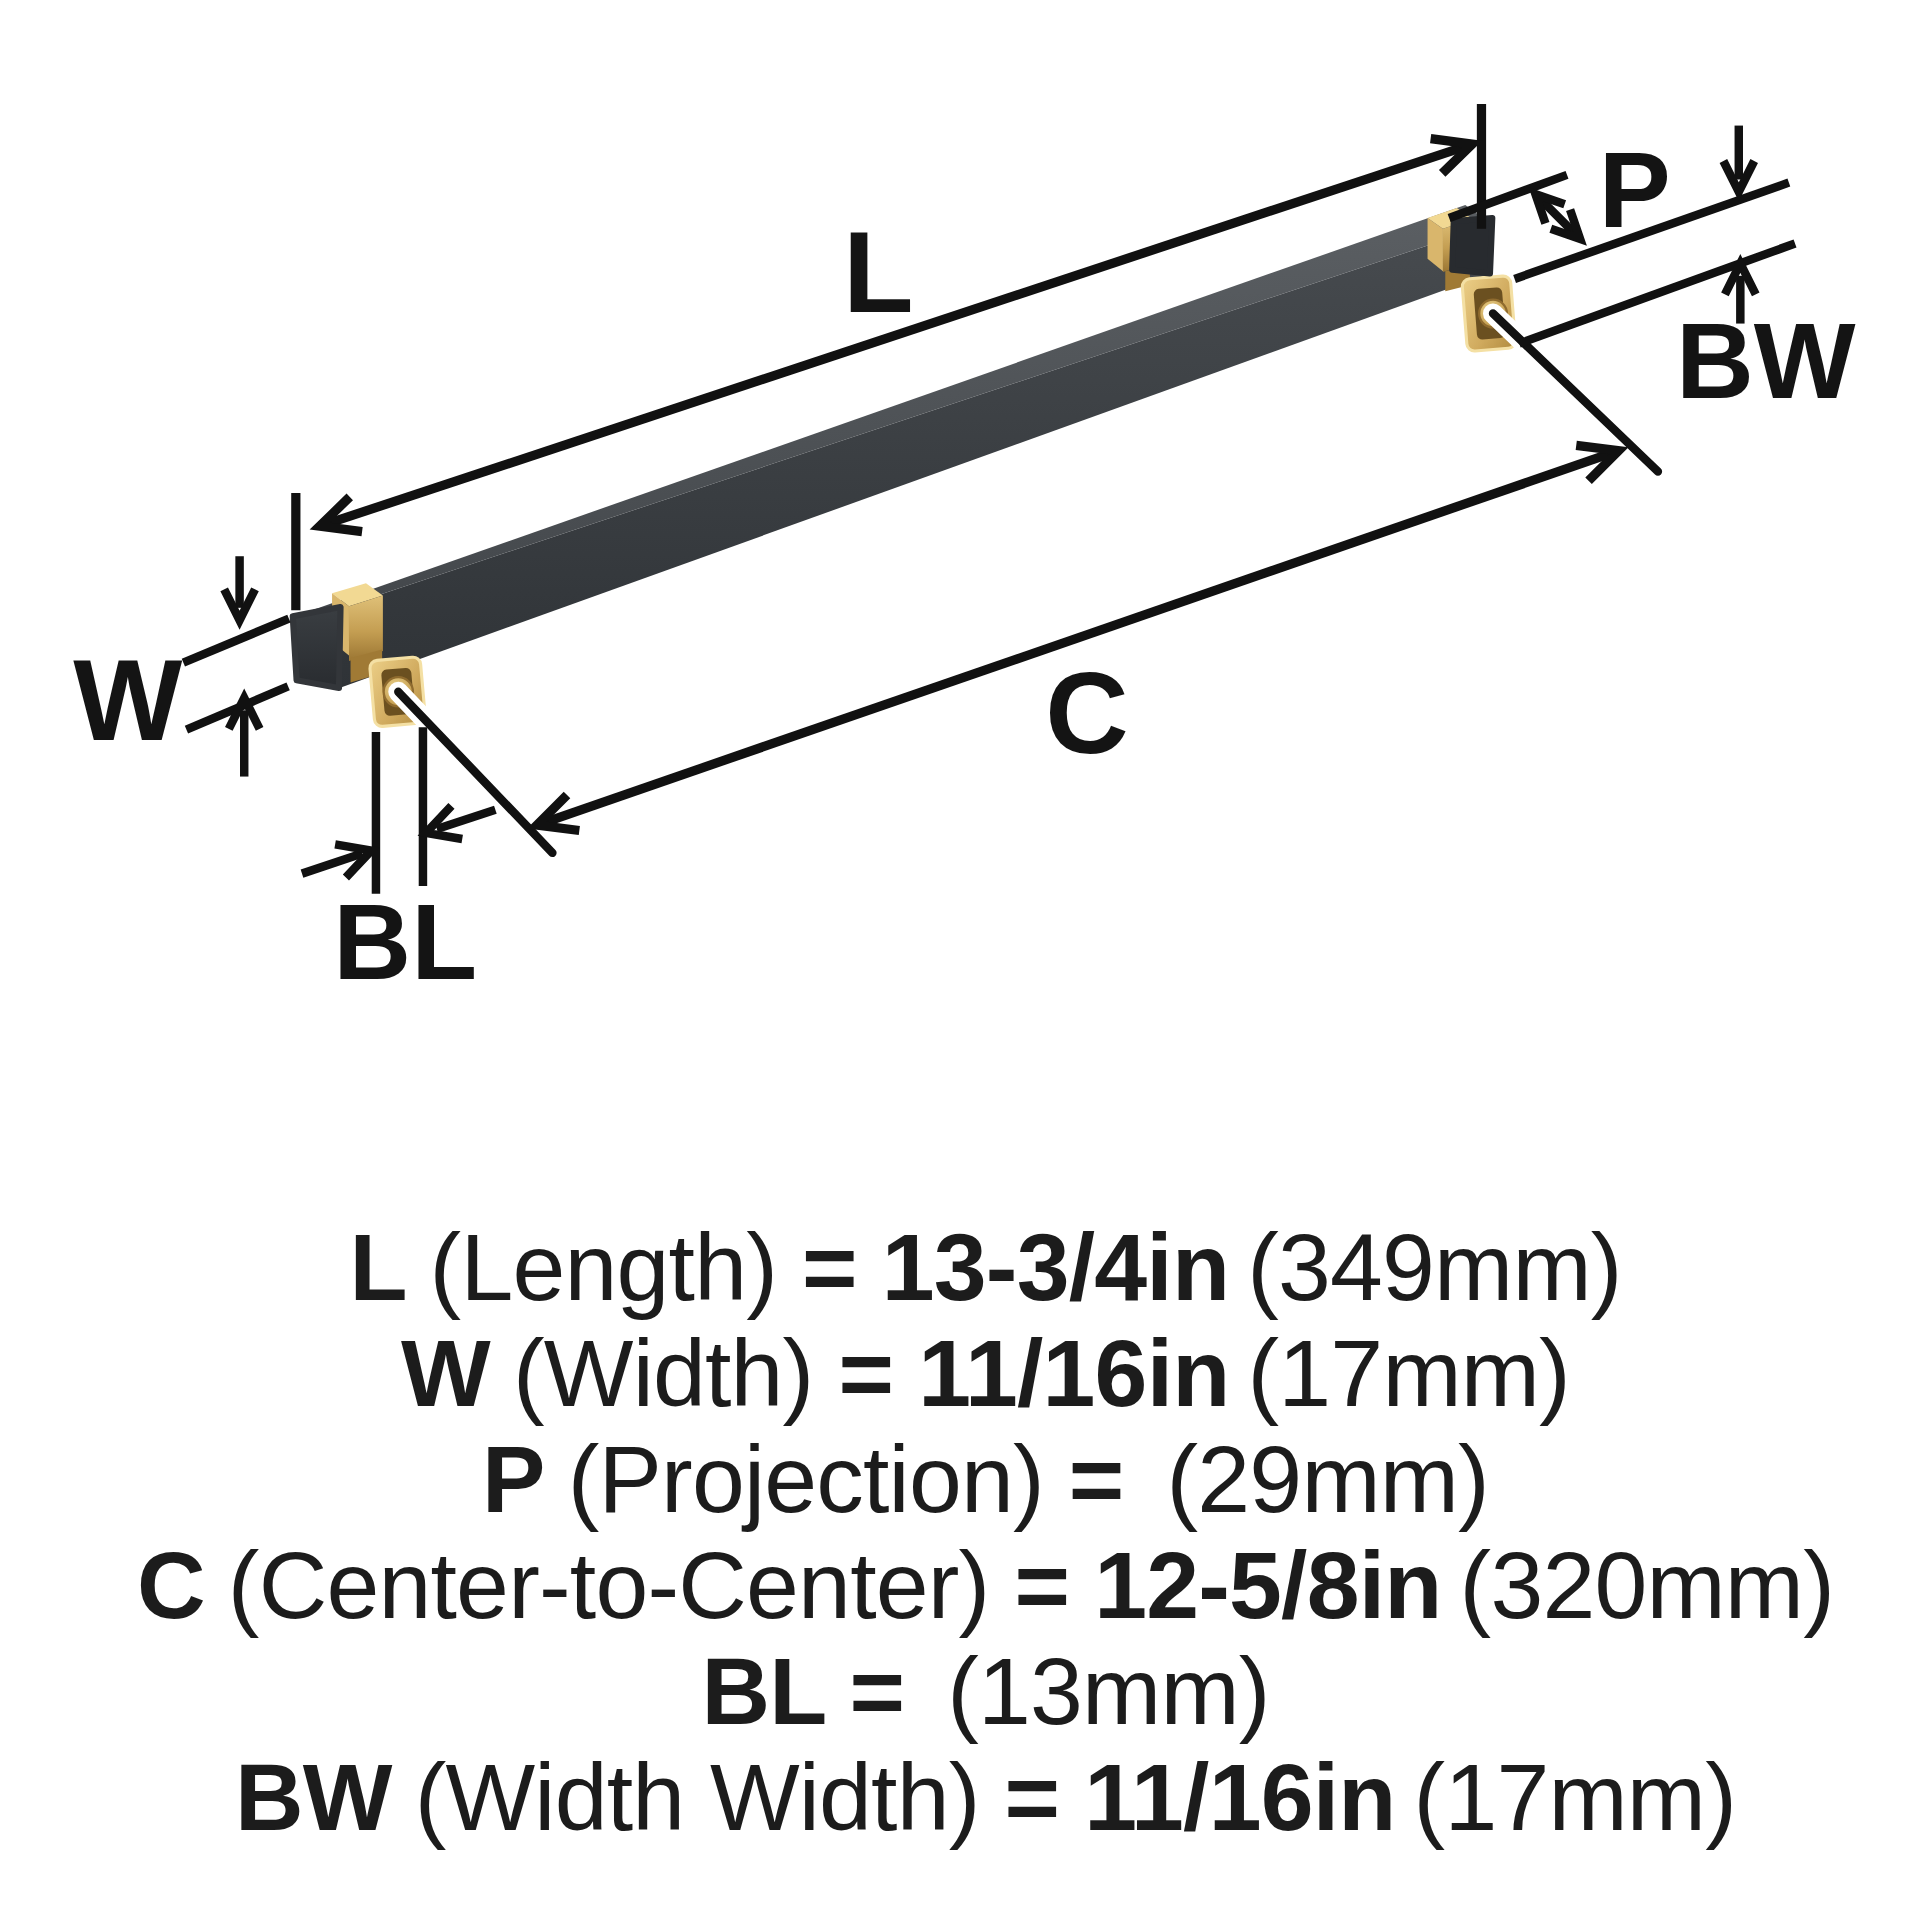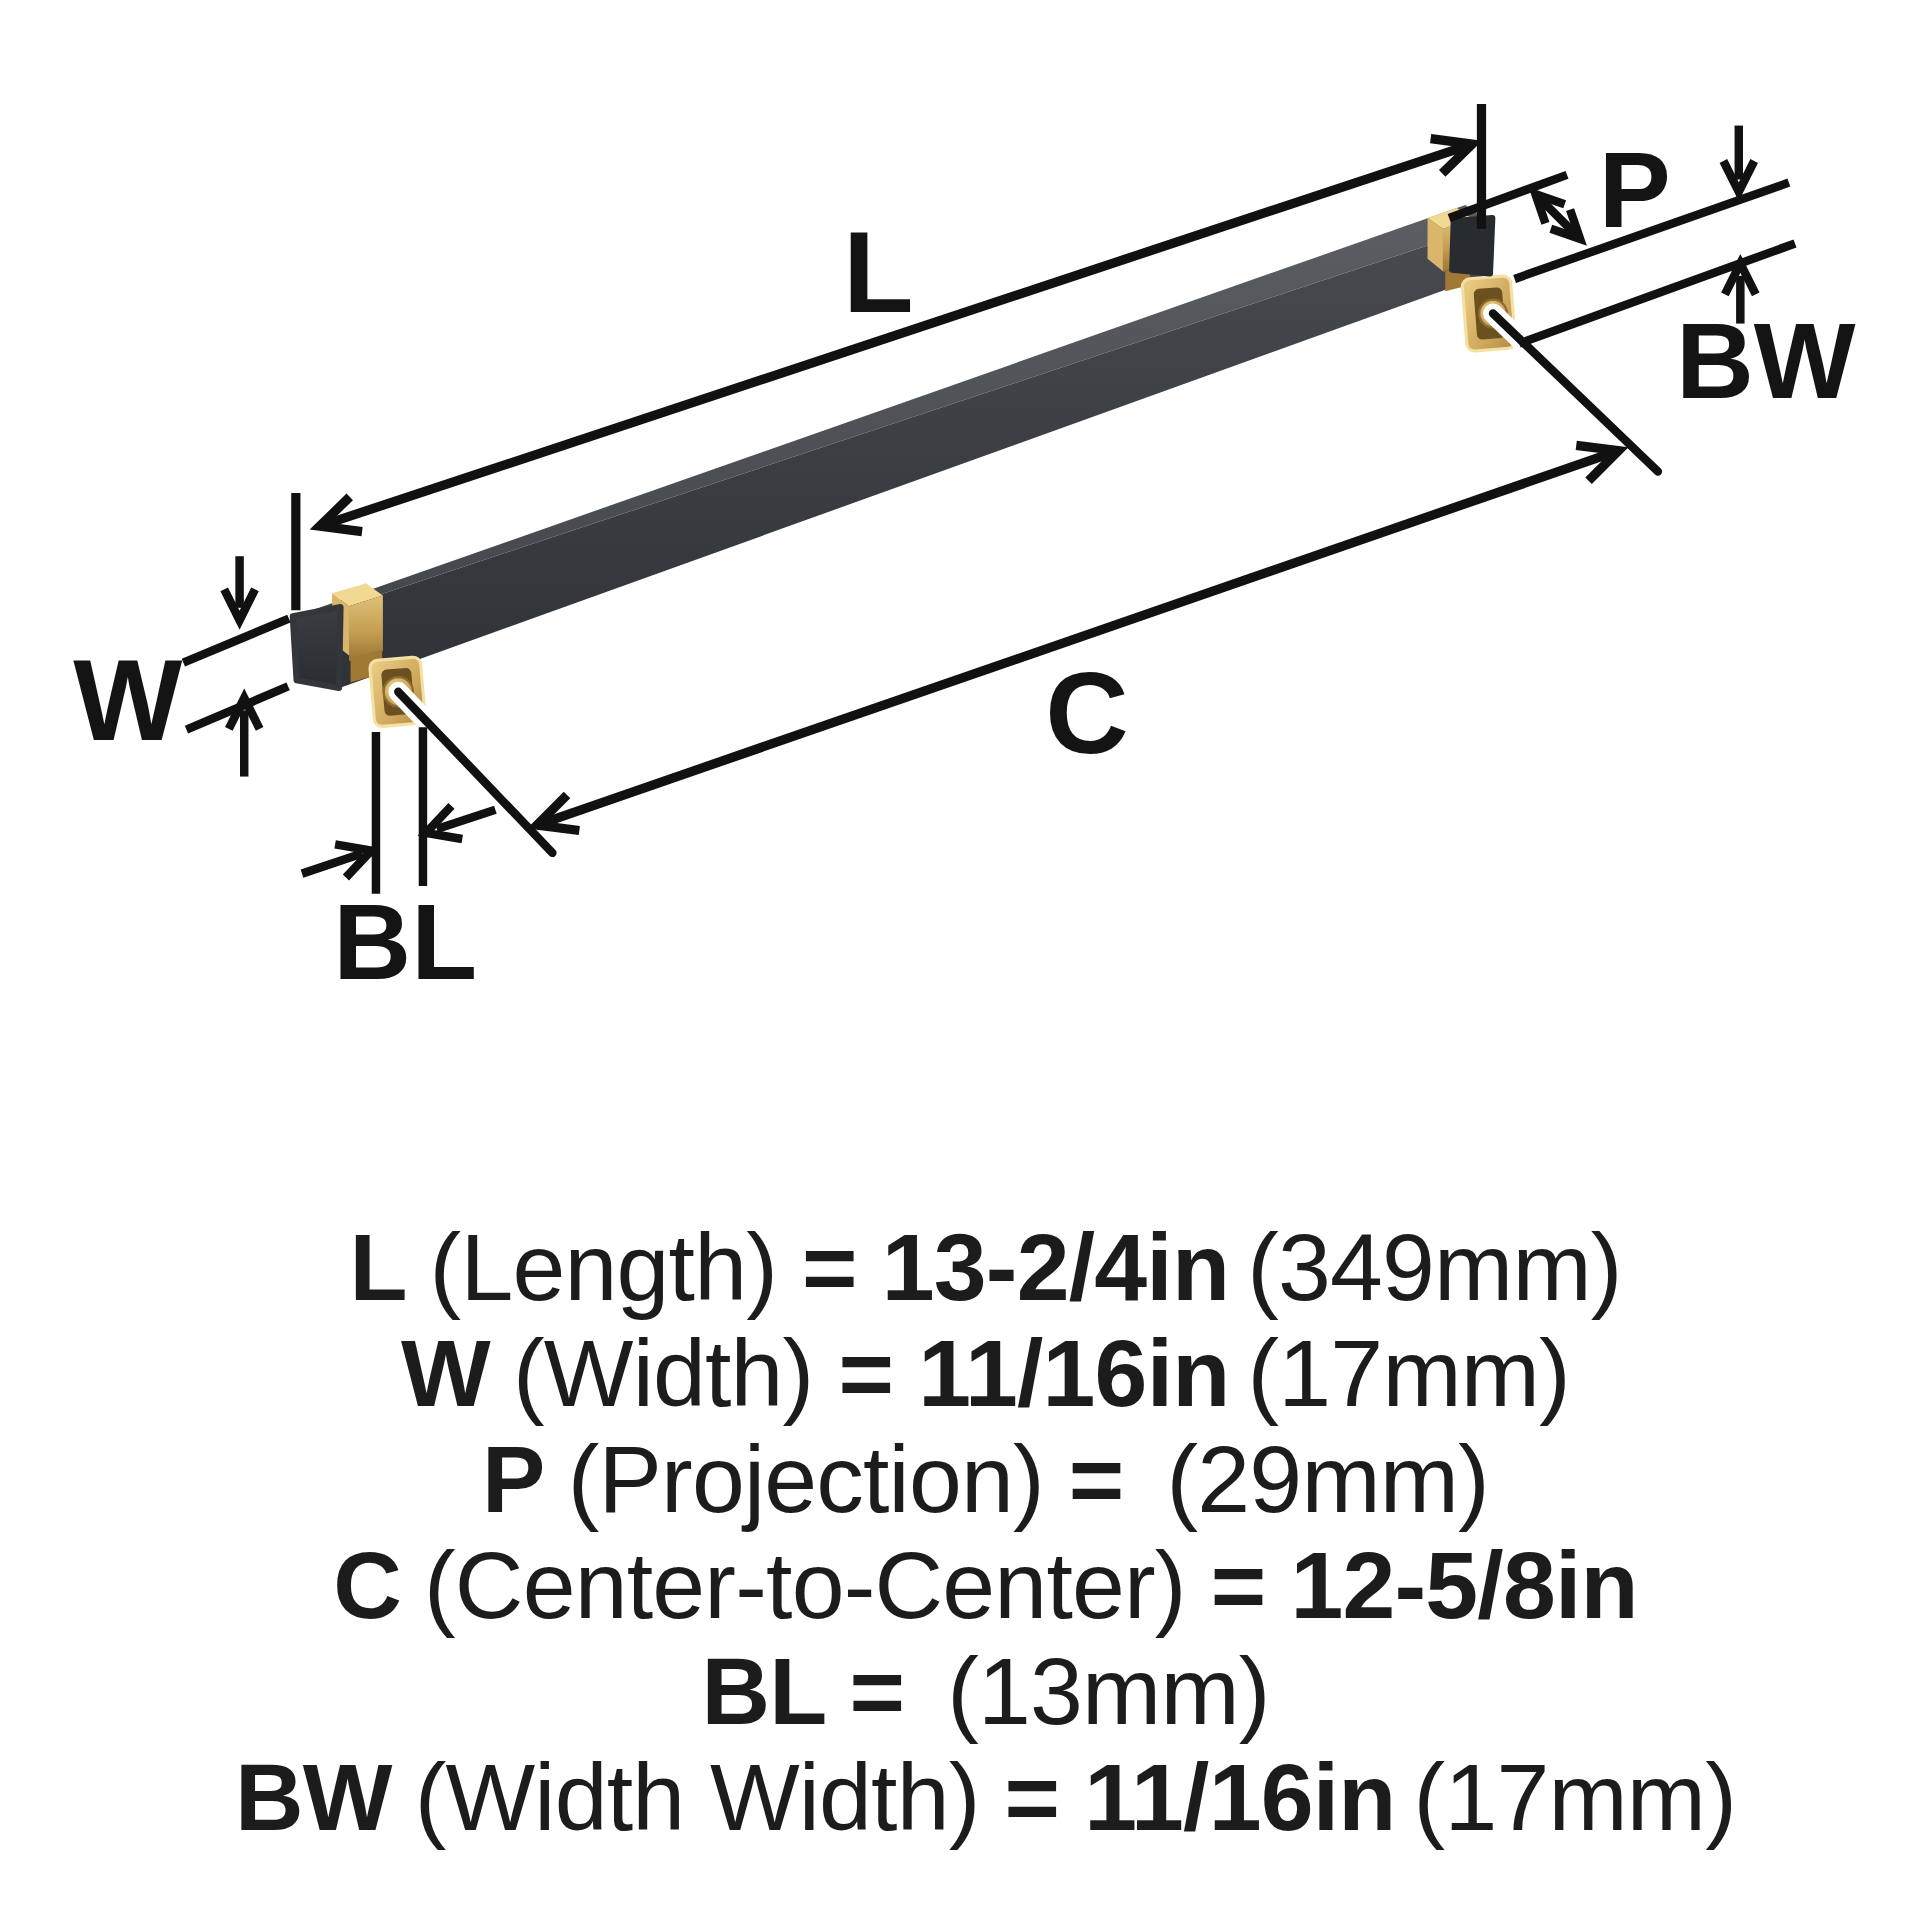--- a/index.html
+++ b/index.html
@@ -170,41 +170,42 @@
       <polyline points="600,1089 553,1081 586,1046"></polyline>
     </g>
     <text class="dim-label" x="526" y="1222" font-size="140" text-anchor="middle" dominant-baseline="central">BL</text>
   </svg>
 
   <div class="specs">
     <div class="spec-row">
       <span class="b sp-label">L</span>
       <span class="r sp-name">(Length)</span>
       <span class="b sp-eq">=</span>
-      <span class="b">13-2/4in</span>
+      <span class="b">13-3/4in</span>
       <span class="r sp-mm">(349mm)</span>
     </div>
     <div class="spec-row">
       <span class="b sp-label">W</span>
       <span class="r sp-name">(Width)</span>
       <span class="b sp-eq">=</span>
       <span class="b">11/16in</span>
       <span class="r sp-mm">(17mm)</span>
     </div>
     <div class="spec-row">
       <span class="b sp-label">P</span>
       <span class="r sp-name">(Projection)</span>
       <span class="b sp-eq">=</span>
       <span class="r sp-mm">(29mm)</span>
     </div>
     <div class="spec-row">
       <span class="b sp-label">C</span>
       <span class="r sp-name">(Center-to-Center)</span>
       <span class="b sp-eq">=</span>
       <span class="b">12-5/8in</span>
+      <span class="r sp-mm">(320mm)</span>
     </div>
     <div class="spec-row">
       <span class="b sp-label">BL</span>
       <span class="b sp-eq">=</span>
       <span class="r sp-mm">(13mm)</span>
     </div>
     <div class="spec-row">
       <span class="b sp-label">BW</span>
       <span class="r sp-name">(Width Width)</span>
       <span class="b sp-eq">=</span>

